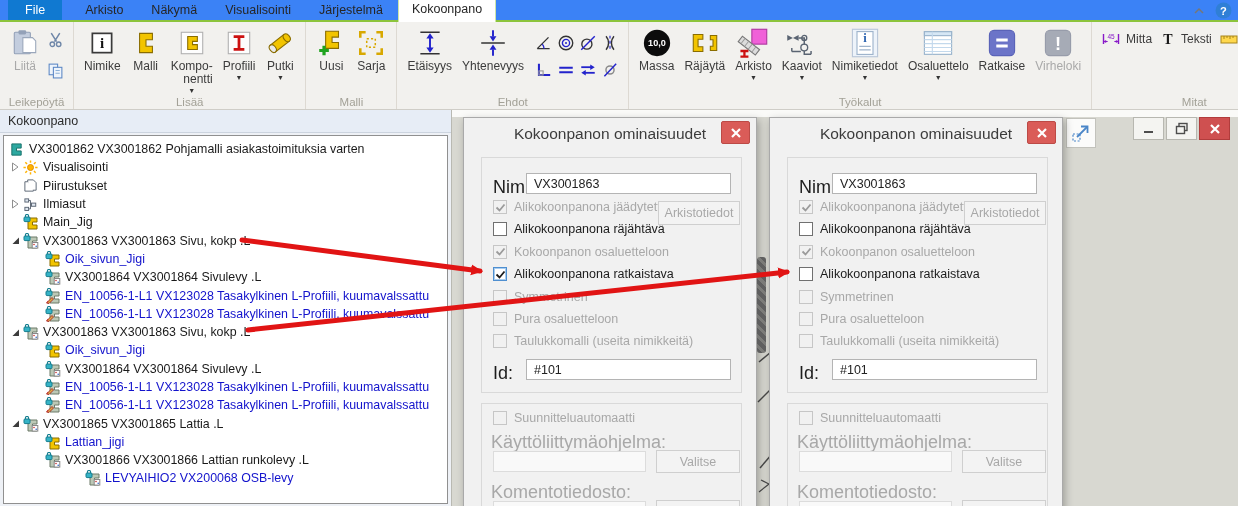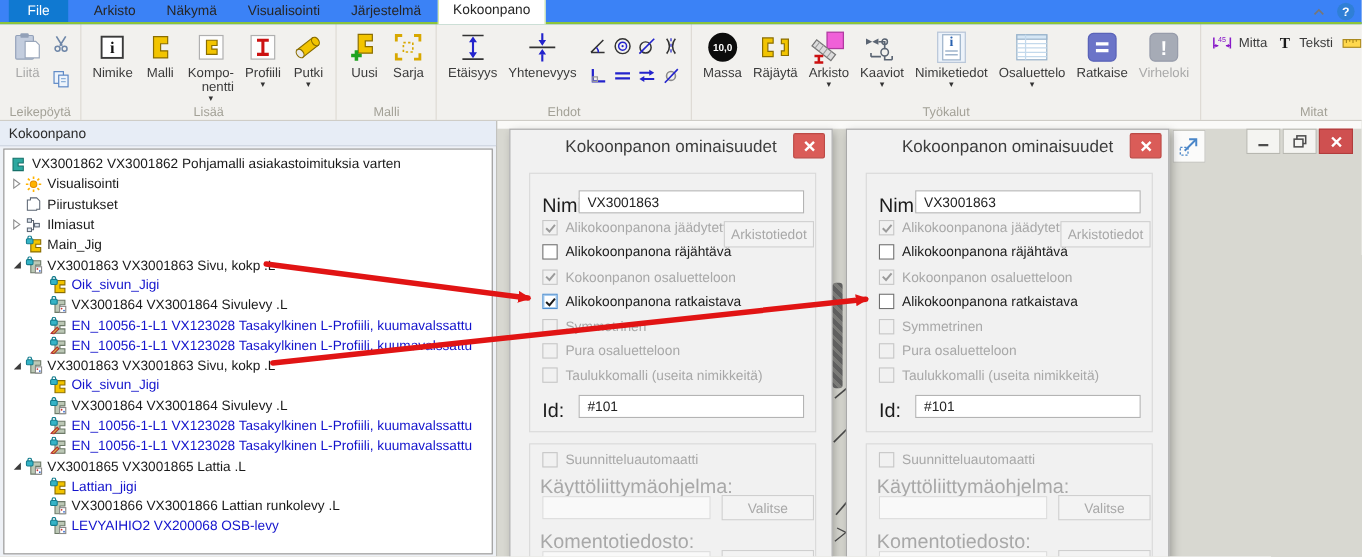--- a/index.html
+++ b/index.html
@@ -708,21 +708,21 @@
               <path d="M5,4 h9 v4 h-4.5 v3 H14 v4 H5 z" fill="#bcc8b6" stroke="#6d7a68"></path>
               <rect x="1" y="3" width="6" height="4.6" rx="1" fill="#35b3c6" stroke="#157d8e"></rect>
               <path d="M2.4,3 v-1 a1.6,1.6 0 0 1 3.2,0 v1" fill="none" stroke="#157d8e" stroke-width="1.1"></path>
               <rect x="9.2" y="9.5" width="5.6" height="5.6" fill="#fff" stroke="#888"></rect>
               <circle cx="11" cy="11.5" r="0.8" fill="#c33"></circle>
               <circle cx="13.2" cy="13.3" r="0.8" fill="#36c"></circle>
             </svg>
           </span>
           <span>VX3001866 VX3001866 Lattian runkolevy .L</span>
         </div>
-        <div class="trow blue" style="padding-left: 26px;">
+        <div class="trow blue" style="padding-left: 26px; margin-left: 40px;">
           <span class="texp"></span>
           <span class="ticon">
             <svg width="16" height="16" viewBox="0 0 16 16">
               <path d="M5,4 h9 v4 h-4.5 v3 H14 v4 H5 z" fill="#bcc8b6" stroke="#6d7a68"></path>
               <rect x="1" y="3" width="6" height="4.6" rx="1" fill="#35b3c6" stroke="#157d8e"></rect>
               <path d="M2.4,3 v-1 a1.6,1.6 0 0 1 3.2,0 v1" fill="none" stroke="#157d8e" stroke-width="1.1"></path>
               <rect x="9.2" y="9.5" width="5.6" height="5.6" fill="#fff" stroke="#888"></rect>
               <circle cx="11" cy="11.5" r="0.8" fill="#c33"></circle>
               <circle cx="13.2" cy="13.3" r="0.8" fill="#36c"></circle>
             </svg>

